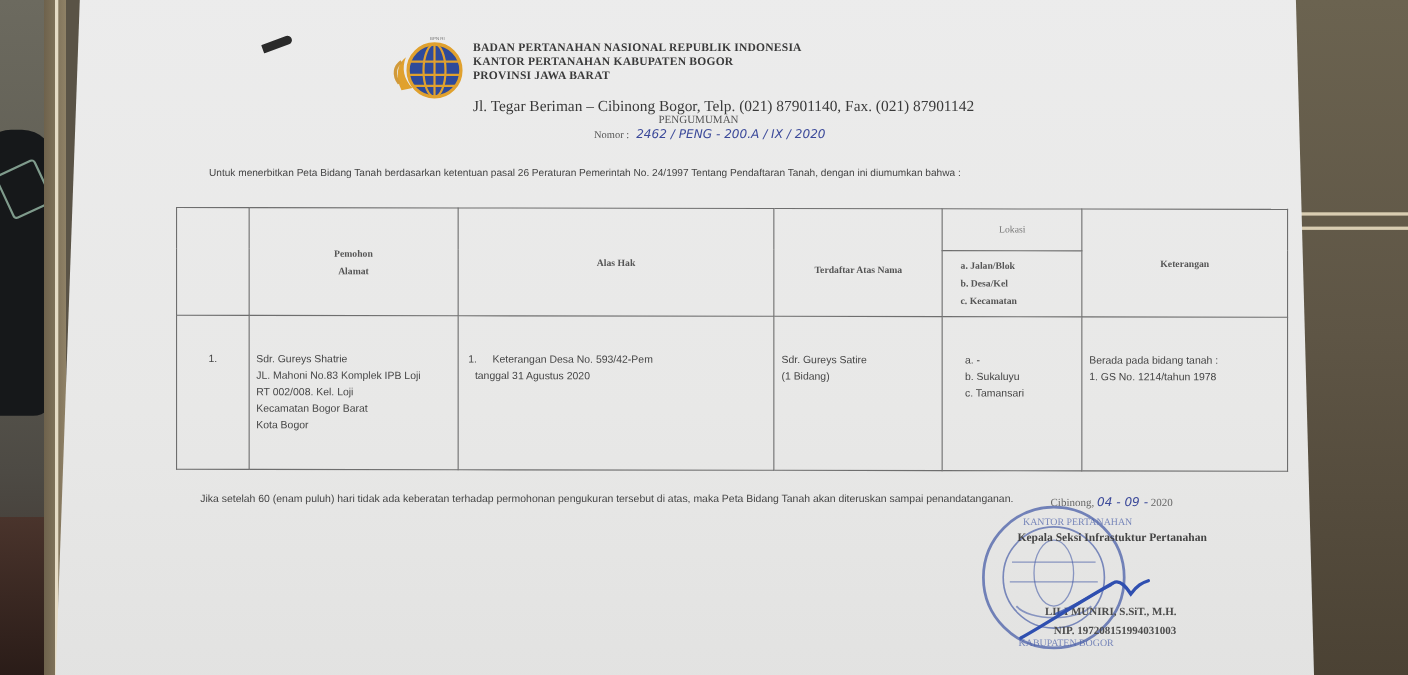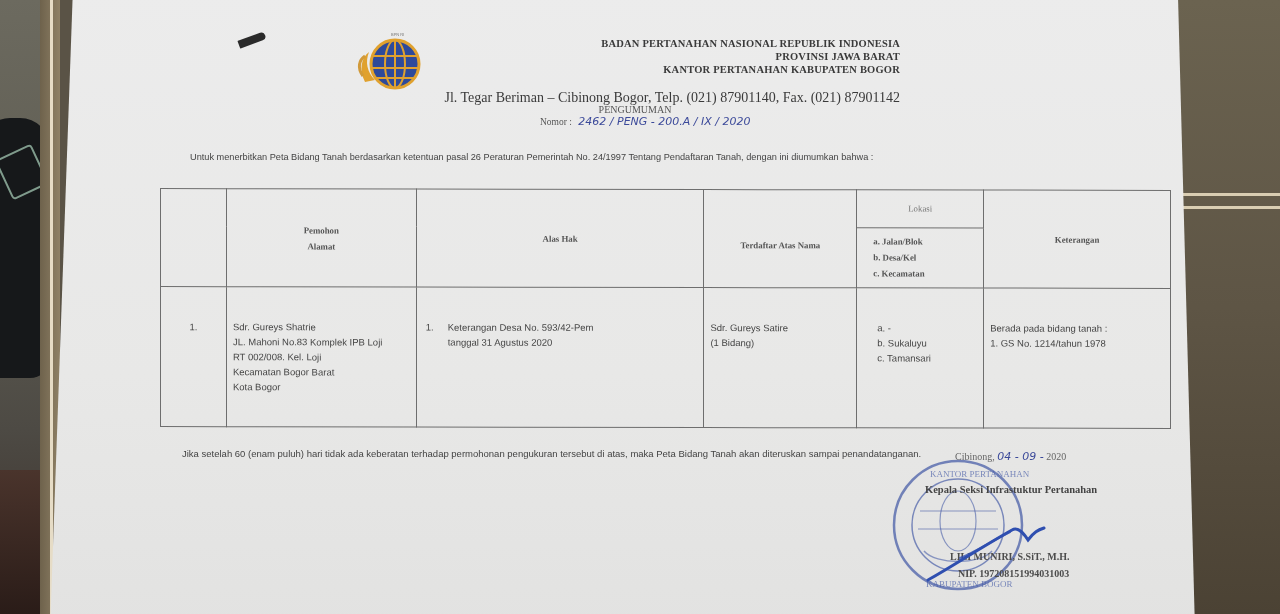--- a/index.html
+++ b/index.html
@@ -45,21 +45,21 @@
     }
     .doc { position: absolute; left: 0; top: 0; width: 1280px; height: 614px; color: #3e3e3e; }
     .pen-mark {
       position: absolute; left: 238px; top: 36px; width: 28px; height: 8px;
       background: #2a2a2a; transform: rotate(-20deg); border-radius: 1px 8px 8px 1px;
     }
     .logo {
       position: absolute; left: 355px; top: 30px; width: 72px; height: 66px;
     }
     .header {
-      position: absolute; left: 430px; top: 37px; width: 470px; text-align: right;
+      position: absolute; left: 430px; top: 37px; width: 470px; text-align: left;
       font-family: "Liberation Serif", serif; color: #3a3a3a;
     }
     .header .line { font-weight: bold; font-size: 10.5px; letter-spacing: 0.2px; line-height: 13px; }
     .header .addr { font-size: 14px; line-height: 14px; margin-top: 15px; }
     .pengumuman {
       position: absolute; left: 540px; top: 104px; width: 190px; text-align: center;
       font-family: "Liberation Serif", serif; font-size: 10px; color: #555;
     }
     .nomor {
       position: absolute; left: 540px; top: 115px; font-family: "Liberation Serif", serif;
@@ -134,22 +134,22 @@
     <ellipse cx="40" cy="34" rx="10" ry="24" fill="none" stroke="#e0a12e" stroke-width="2"></ellipse>
     <line x1="40" y1="10" x2="40" y2="58" stroke="#e0a12e" stroke-width="2"></line>
     <line x1="17" y1="26" x2="63" y2="26" stroke="#e0a12e" stroke-width="2"></line>
     <line x1="16" y1="38" x2="64" y2="38" stroke="#e0a12e" stroke-width="2"></line>
     <line x1="20" y1="48" x2="60" y2="48" stroke="#e0a12e" stroke-width="2"></line>
     <text x="36" y="6" font-size="4" fill="#777" font-family="Liberation Sans, sans-serif">BPN RI</text>
   </svg>
 
   <div class="header">
     <div class="line">BADAN PERTANAHAN NASIONAL REPUBLIK INDONESIA</div>
+    <div class="line">KANTOR PERTANAHAN KABUPATEN BOGOR</div>
     <div class="line">PROVINSI JAWA BARAT</div>
-    <div class="line">KANTOR PERTANAHAN KABUPATEN BOGOR</div>
     <div class="addr">Jl. Tegar Beriman – Cibinong Bogor, Telp. (021) 87901140, Fax. (021) 87901142</div>
   </div>
 
   <div class="pengumuman">PENGUMUMAN</div>
   <div class="nomor">
     <span>Nomor :</span>
     <span class="hand">2462 / PENG - 200.A / IX / 2020</span>
   </div>
 
   <div class="intro">Untuk menerbitkan Peta Bidang Tanah berdasarkan ketentuan pasal 26 Peraturan Pemerintah No. 24/1997 Tentang Pendaftaran Tanah, dengan ini diumumkan bahwa :</div>
@@ -186,21 +186,21 @@
       <td class="cell-no">1.</td>
       <td class="cell-pad">
         <div>Sdr. Gureys Shatrie</div>
         <div>JL. Mahoni No.83 Komplek IPB Loji</div>
         <div>RT 002/008. Kel. Loji</div>
         <div>Kecamatan Bogor Barat</div>
         <div>Kota Bogor</div>
       </td>
       <td>
         <div><span class="num-prefix">1.</span><span>Keterangan Desa No. 593/42-Pem</span></div>
-        <div class="indent" style="padding-left:30px">tanggal 31 Agustus 2020</div>
+        <div class="indent" style="padding-left:14px">tanggal 31 Agustus 2020</div>
       </td>
       <td class="cell-pad">
         <div>Sdr. Gureys Satire</div>
         <div>(1 Bidang)</div>
       </td>
       <td style="padding-left:20px">
         <div>a. -</div>
         <div>b. Sukaluyu</div>
         <div>c.  Tamansari</div>
       </td>

